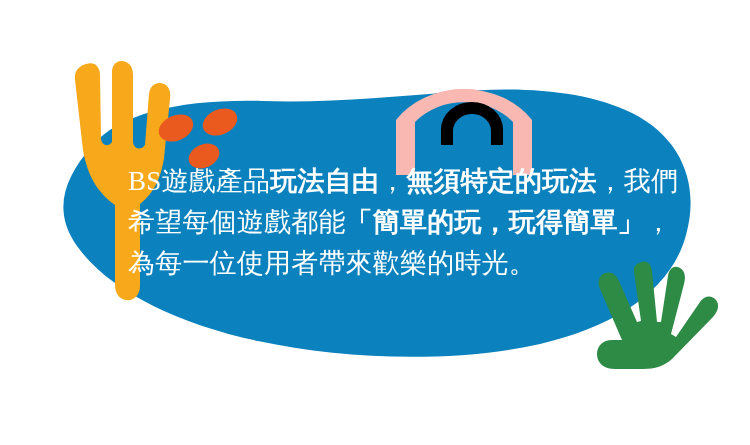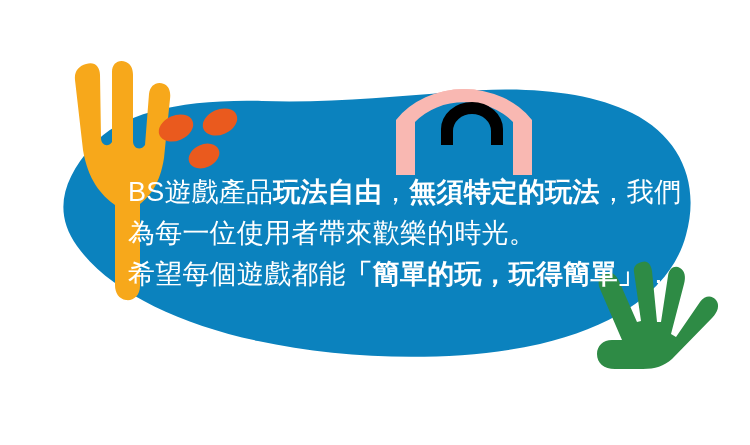--- a/index.html
+++ b/index.html
@@ -22,24 +22,25 @@
     position: absolute;
     left: 0;
     top: 0;
     width: 750px;
     height: 445px;
     display: block;
   }
   #copy {
     position: absolute;
     left: 128px;
-    top: 172px;
+    top: 161px;
     width: 560px;
     z-index: 5;
     color: #ffffff;
+    font-family: Liberation Serif, serif;
   }
   .line {
     font-size: 27px;
     line-height: 41px;
     white-space: nowrap;
     letter-spacing: 0.2px;
     color: #ffffff;
   }
   .reg { font-weight: 400; }
   .bold { font-weight: 700; }
@@ -127,20 +128,20 @@
                L 634 272
                C 633 266, 637 263, 642 262 Z"></path>
     </g>
   </svg>
 
   <div id="copy">
     <div class="line">
       <span class="reg">BS遊戲產品</span><span class="bold">玩法自由</span><span class="reg">，</span><span class="bold">無須特定的玩法</span><span class="reg">，我們</span>
     </div>
     <div class="line">
-      <span class="reg">為每一位使用者帶來歡樂的時光。</span>
+      <span class="reg">希望每個遊戲都能</span><span class="bold">「簡單的玩，玩得簡單」</span><span class="reg">，</span>
     </div>
     <div class="line">
-      <span class="reg">希望每個遊戲都能</span><span class="bold">「簡單的玩，玩得簡單」</span><span class="reg">，</span>
+      <span class="reg">為每一位使用者帶來歡樂的時光。</span>
     </div>
   </div>
 
 </div>
 
 </body></html>

